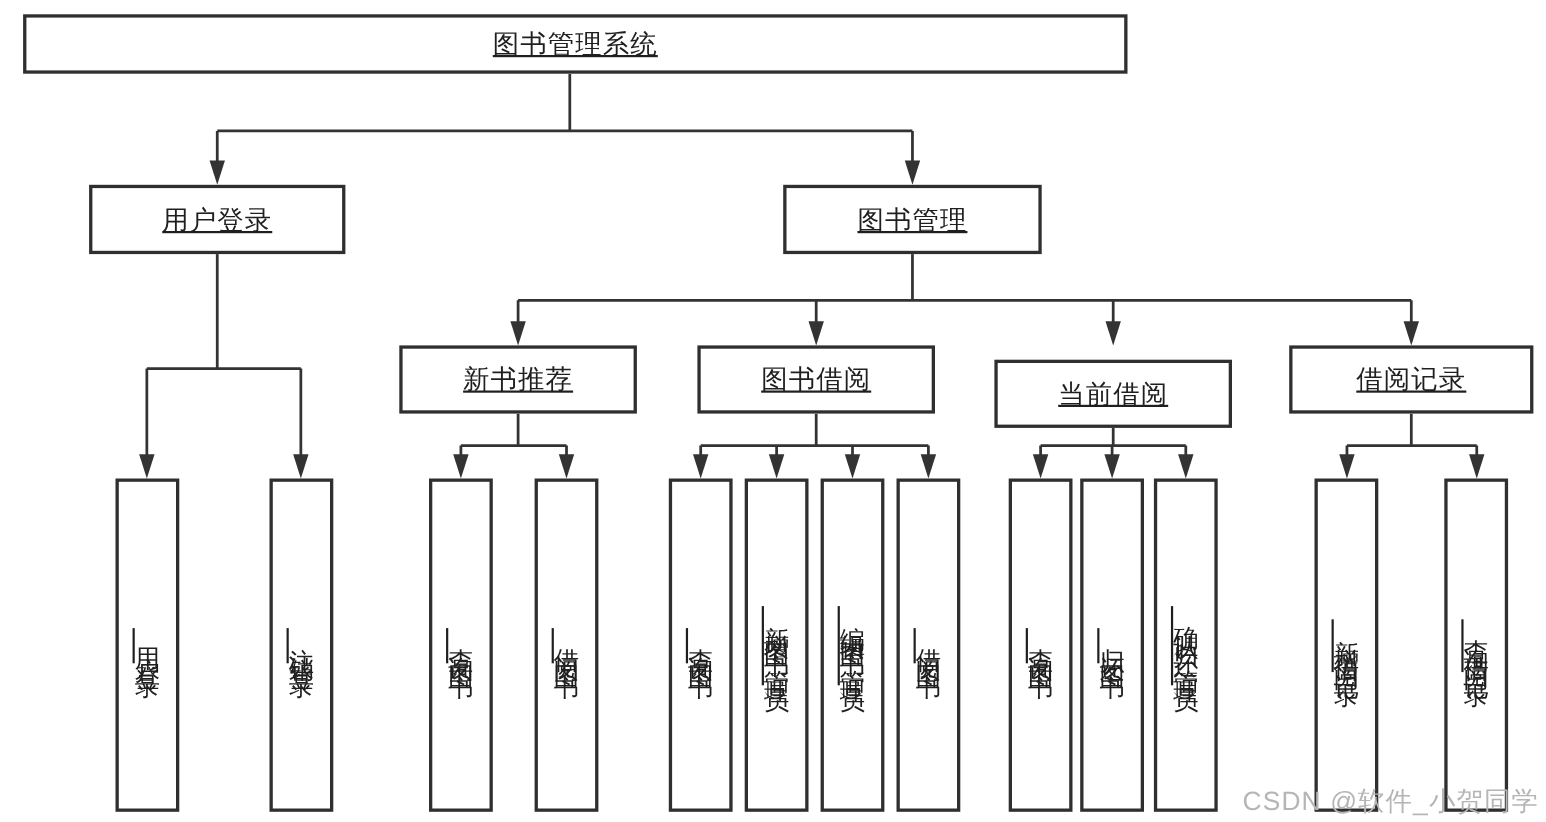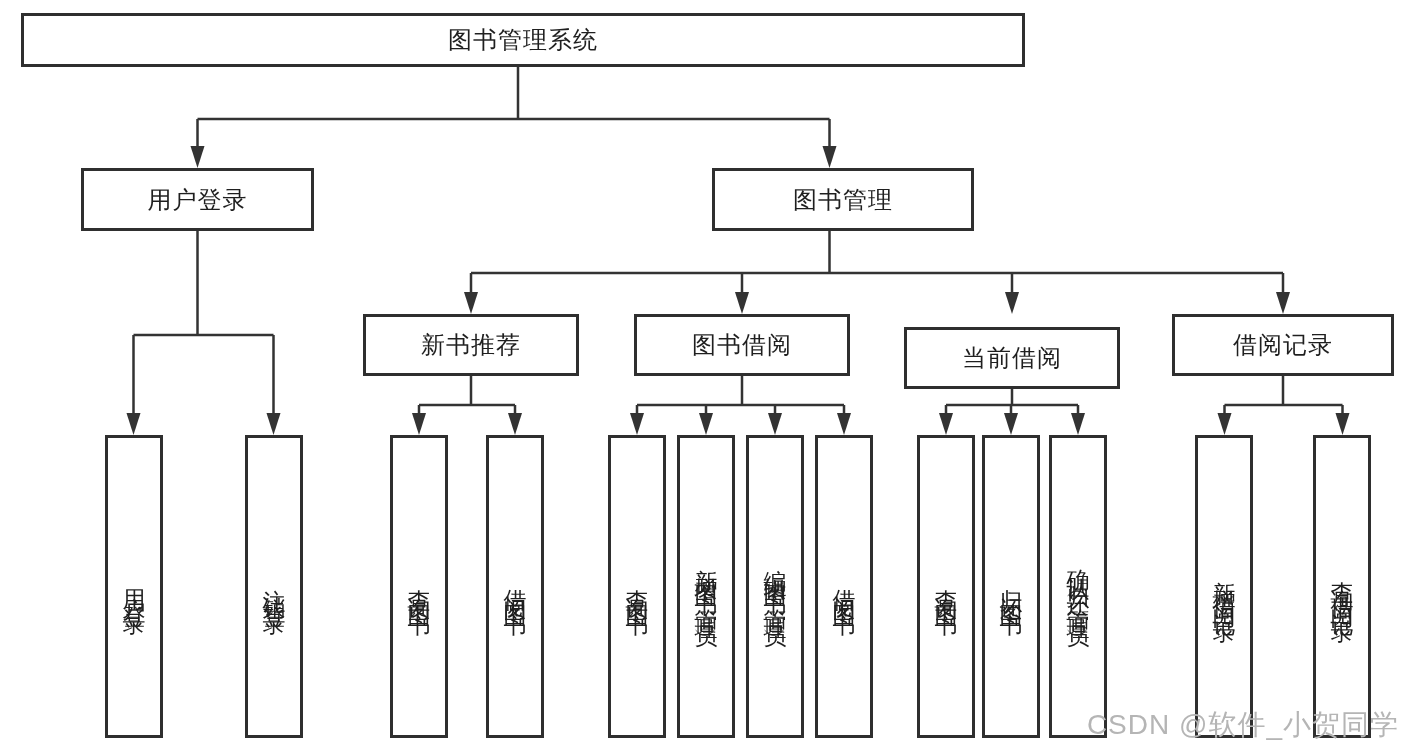--- a/index.html
+++ b/index.html
@@ -23,31 +23,32 @@
   }
   svg.connectors path{stroke:var(--line);stroke-width:2.5;fill:none;}
   svg.connectors polygon{fill:var(--line);stroke:none;}
   .node{
     position:absolute;
     background:#ffffff;
     border:3px solid var(--border);
     display:flex;align-items:center;justify-content:center;
     z-index:2;
     text-align:left;
+    text-decoration:underline;
   }
   .hlabel{
     font-size:24px;
     letter-spacing:1px;
     color:var(--text);
     white-space:nowrap;
   }
   .node.root{left:21px;top:13px;width:1004px;height:54px;}
   .node.lvl2{top:168px;height:63px;}
   .node.lvl2.login{left:81px;width:233px;}
-  .node.lvl2.mgmt{left:712px;width:262px;}
+  .node.lvl2.mgmt{left:712px;width:235px;}
   .node.lvl3{top:314px;height:62px;}
   .node.lvl3.n0{left:363px;width:216px;}
   .node.lvl3.n1{left:634px;width:216px;}
   .node.lvl3.n2{left:904px;width:216px;margin-top:13px;}
   .node.lvl3.n3{left:1172px;width:222px;}
   .node.leaf{top:435px;height:303px;width:58px;}
   .vtext{
     writing-mode:vertical-rl;
     text-orientation:mixed;
     font-size:23px;
@@ -59,21 +60,21 @@
   .leaf.p0{left:105px;}  .leaf.p1{left:245px;}
   .leaf.p2{left:390px;}  .leaf.p3{left:486px;}
   .leaf.p4{left:608px;}  .leaf.p5{left:677px;}
   .leaf.p6{left:746px;}  .leaf.p7{left:815px;}
   .leaf.p8{left:917px;}  .leaf.p9{left:982px;}
   .leaf.p10{left:1049px;}
   .leaf.p11{left:1195px;} .leaf.p12{left:1313px;}
   .watermark{
     position:absolute;
     right:6px;bottom:3px;
-    font-size:28px;
+    font-size:24px;
     color:var(--watermark);
     z-index:5;
     letter-spacing:1px;
     white-space:nowrap;
   }
 </style>
 </head>
 <body>
 
 <div class="stage">

